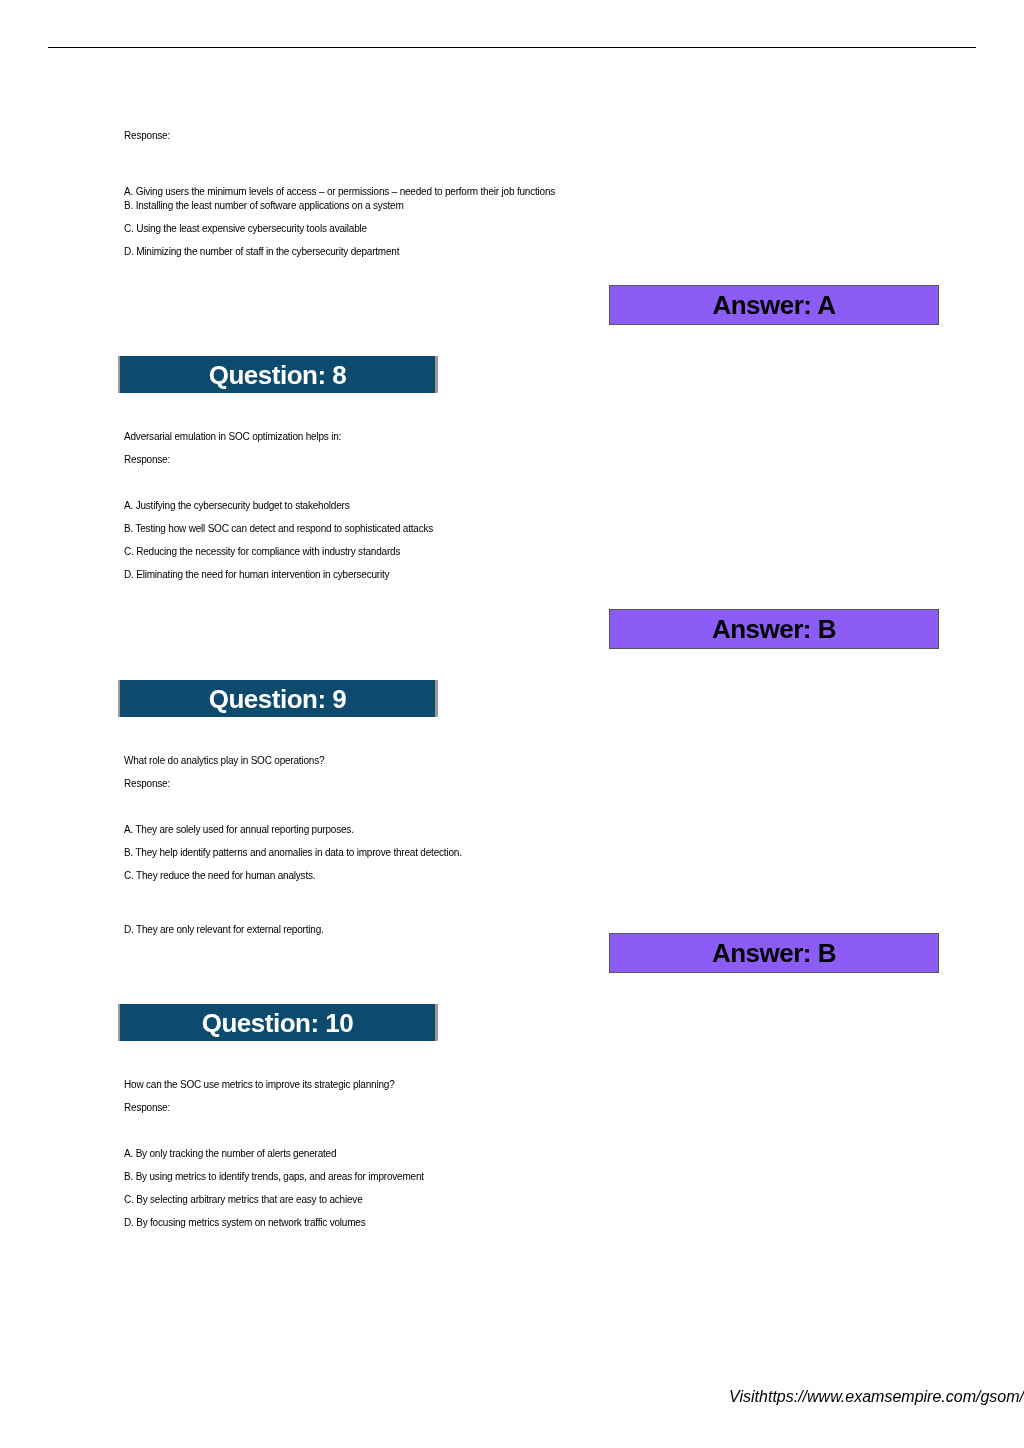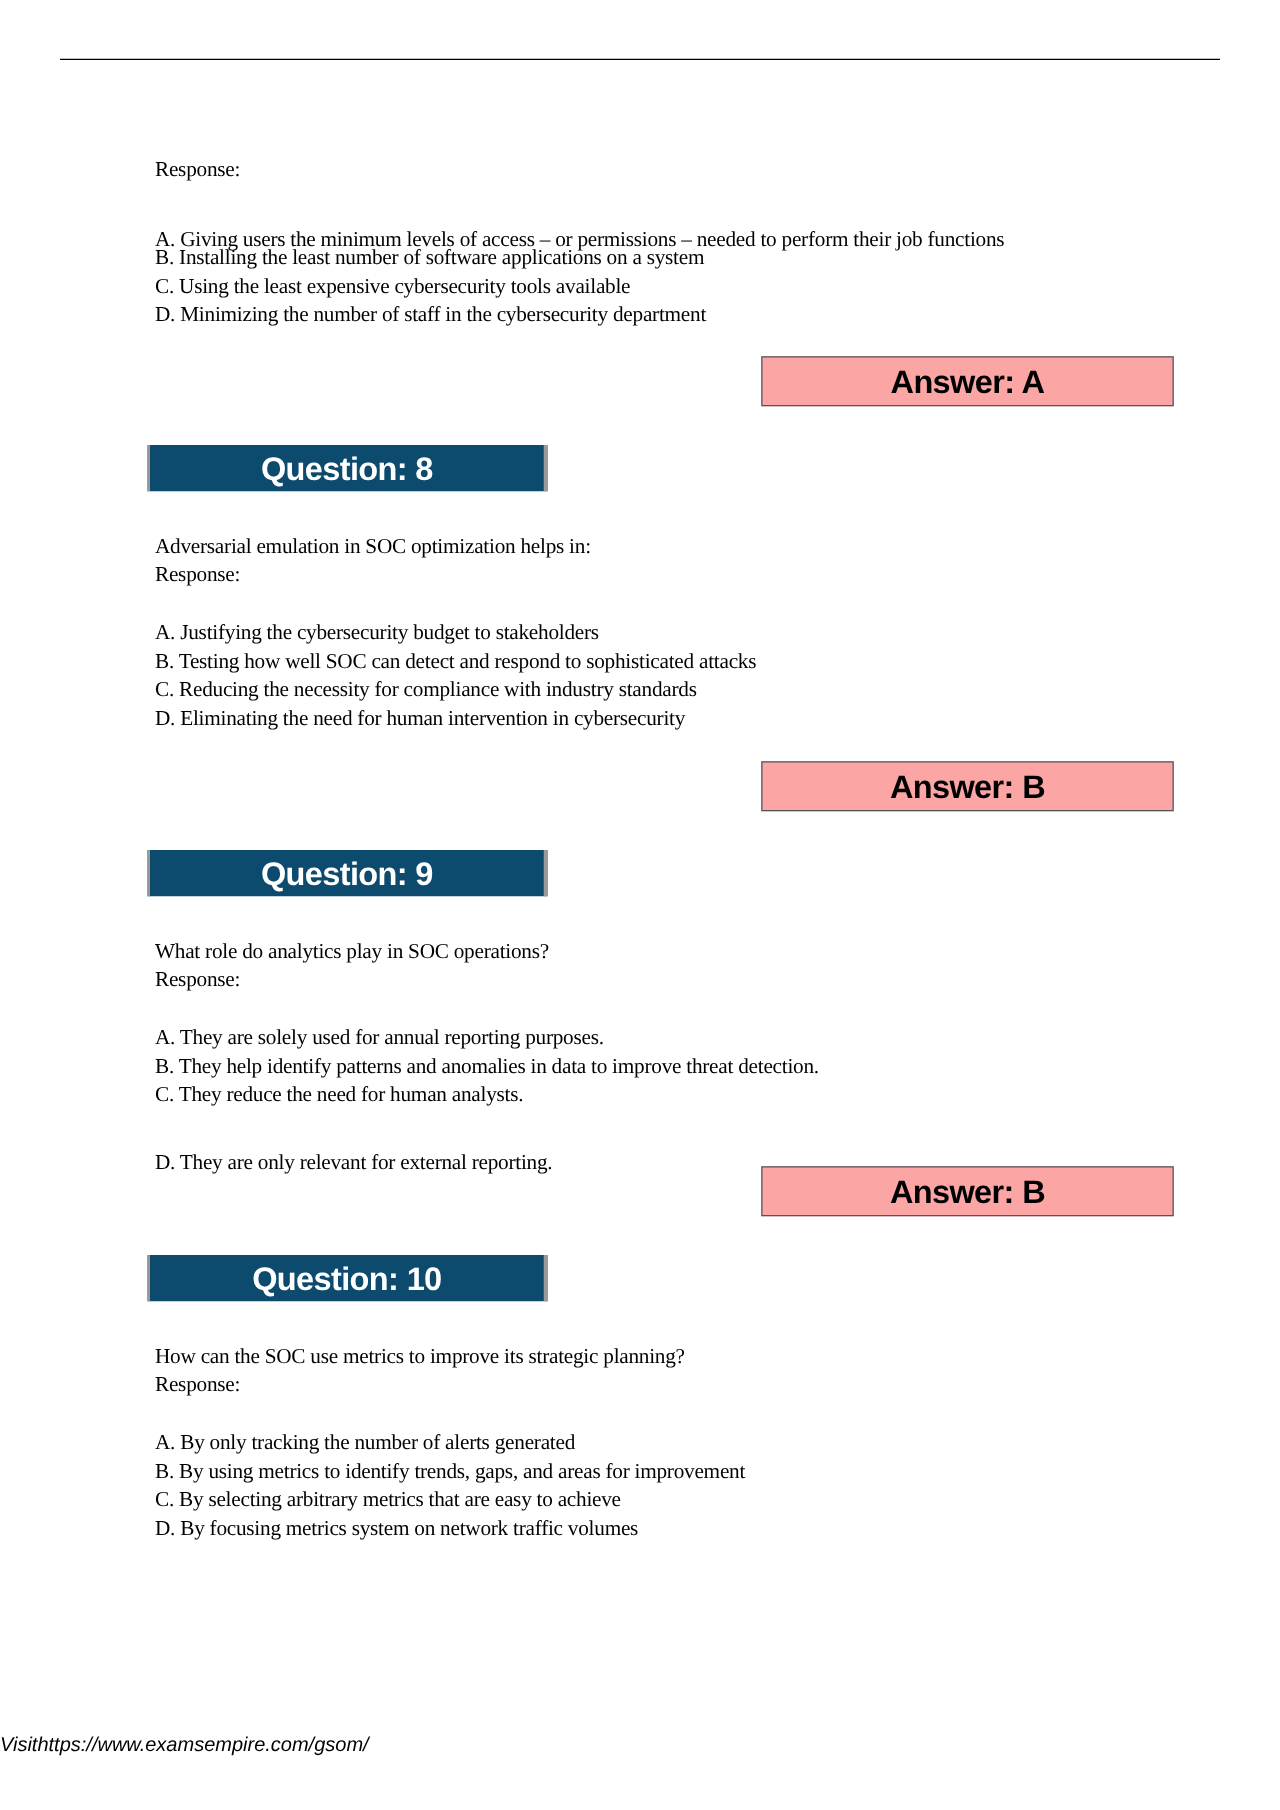--- a/index.html
+++ b/index.html
@@ -1,28 +1,28 @@
 <!DOCTYPE html>
 <html><head>
 <meta charset="utf-8">
 <style>
   html, body { margin:0; padding:0; background:#ffffff; }
   body { width:1024px; height:1448px; position:relative; overflow:hidden;
          font-family:"Liberation Sans", sans-serif; color:#000; }
   .top-rule { position:absolute; left:48px; top:47px; width:928px; height:0; border-top:1px solid #000; }
-  .txt { position:absolute; left:124px; font-size:17px; line-height:23px; white-space:nowrap;
-         font-family:Liberation Serif, serif; letter-spacing:-0.2px; }
+  .txt { position:absolute; left:124px; font-size:10px; line-height:23px; white-space:nowrap;
+         font-family:Liberation Sans, sans-serif; letter-spacing:-0.2px; }
   .answer-box { position:absolute; left:609px; width:328px; height:38px; border:1px solid #555;
-                background:#fca5a5; text-align:center; font-weight:bold; font-size:26px; line-height:38px;
+                background:#8b5cf6; text-align:center; font-weight:bold; font-size:26px; line-height:38px;
                 font-family:"Liberation Sans", sans-serif; letter-spacing:-0.5px; }
   .q-header { position:absolute; left:118px; width:320px; height:37px; background:#0c4a6e;
               color:#fff; text-align:center; font-weight:bold; font-size:26px; line-height:38px;
               border-left:2px solid #9a9a9a; border-right:3px solid #9a9a9a; box-sizing:border-box;
               font-family:"Liberation Sans", sans-serif; letter-spacing:-0.5px; }
-  .footer { position:absolute; top:1388px; left:0; width:1024px; text-align:left; font-style:italic;
+  .footer { position:absolute; top:1388px; left:0; width:1024px; text-align:right; font-style:italic;
             font-size:16px; font-family:"Liberation Sans", sans-serif; }
 </style>
 </head>
 <body>
 
 <div class="top-rule"></div>
 
 <div class="txt" style="top:124px">Response:</div>
 <div class="txt" style="top:180px">A. Giving users the minimum levels of access – or permissions – needed to perform their job functions</div>
 <div class="txt" style="top:194px">B. Installing the least number of software applications on a system</div>

